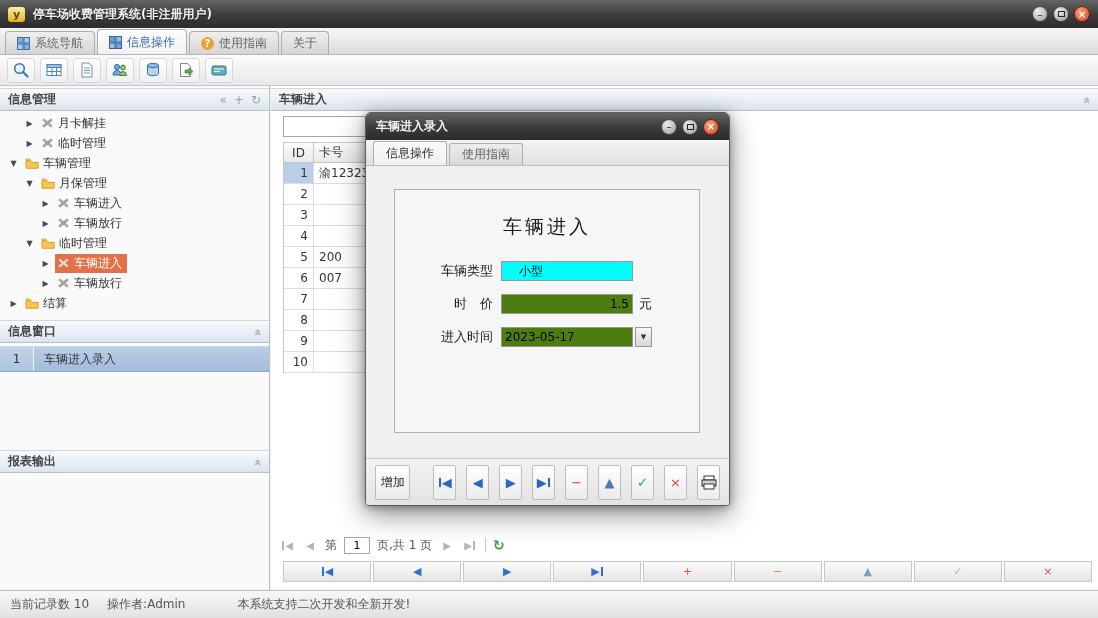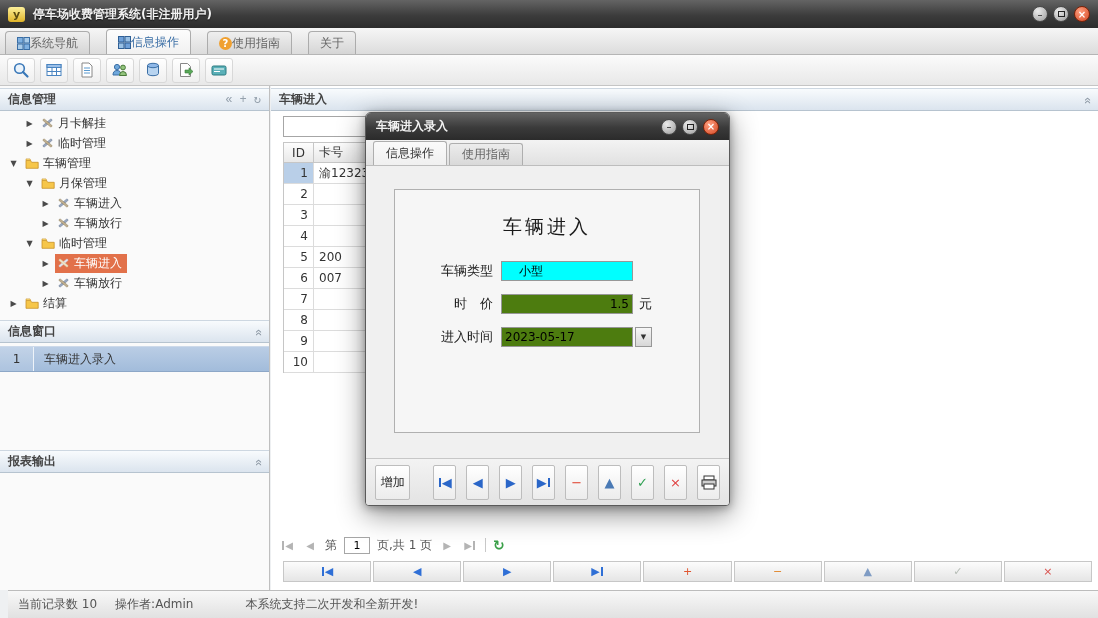--- a/index.html
+++ b/index.html
@@ -24,42 +24,42 @@
     border:1px solid #4a4a4a; color:#222; font-size:10px; line-height:13px;
     display:flex; align-items:center; justify-content:center; }
   .win-btn .sq { width:7px; height:6px; border:1.5px solid #222; display:block; }
   .win-btn.close { background:radial-gradient(circle at 35% 30%, #ff9d7d, #d44a26);
     border-color:#7c2208; color:#fff; font-weight:bold; }
 
   
   .tabbar { position:absolute; top:28px; left:0; right:0; height:27px;
     background:linear-gradient(#f6f6f6,#dcdcdc); border-bottom:1px solid #b5b5b5;
     display:flex; align-items:flex-end; padding-left:5px; }
-  .tab { height:23px; display:flex; align-items:center; padding:2px 11px;
-    margin-right:16px; border:1px solid #acacac; border-bottom:none;
+  .tab { height:23px; display:flex; align-items:center; gap:5px; padding:2px 11px;
+    margin-right:2px; border:1px solid #acacac; border-bottom:none;
     border-radius:4px 4px 0 0; background:linear-gradient(#efefef,#d5d5d5); color:#666; }
   .tab.active { height:25px; background:linear-gradient(#fdfdfd,#f1f1f1); color:#3a6ea5; }
   .q-icon { width:13px; height:13px; border-radius:50%; background:#f0a030; color:#fff;
     font-size:10px; font-weight:bold; display:flex; align-items:center; justify-content:center; }
 
   
   .toolbar { position:absolute; top:55px; left:0; right:0; height:31px;
     background:linear-gradient(#fbfbfb,#e8e8e8); border-bottom:1px solid #c5c5c5;
     display:flex; align-items:center; padding:0 7px; gap:5px; }
   .tool-btn { width:28px; height:25px; border:1px solid #d8d8d8; border-radius:3px;
     background:linear-gradient(#ffffff,#efefef);
     display:flex; align-items:center; justify-content:center; }
 
   
   .sidebar { position:absolute; left:0; top:86px; width:270px; bottom:28px;
     background:#fafafa; border-right:1px solid #bfbfbf; }
   .panel-header { position:absolute; left:0; right:0; height:23px;
     background:linear-gradient(#f8fbfd,#dbe4ee); border-top:1px solid #cdd7e1;
     border-bottom:1px solid #b6c3cf; display:flex; align-items:center;
-    padding:0 8px; font-weight:bold; color:#444;font-family:Liberation Mono, monospace; }
+    padding:0 8px; font-weight:bold; color:#444; }
   .hdr-icons { margin-left:auto; display:flex; gap:7px; align-items:center;
     color:#95a1ad; font-weight:normal; font-size:12px; }
   .chev-up { display:inline-block; transform:rotate(90deg); letter-spacing:-1px;
     color:#8a96a2; font-weight:normal; font-size:12px; }
 
   .tree { position:absolute; top:27px; left:0; right:0; }
   .tree-item { height:20px; display:flex; align-items:center; gap:4px; color:#333; }
   .lvl0 { padding-left:8px; } .lvl1 { padding-left:24px; } .lvl2 { padding-left:40px; }
   .tw-arrow { width:11px; font-size:8px; color:#4a4a4a; text-align:center; flex:none; }
   .node { display:flex; align-items:center; gap:4px; padding:1px 5px 1px 2px; }
@@ -109,21 +109,21 @@
   .vbar { display:inline-block; width:2px; height:9px; background:currentColor; margin:0 1px; }
 
   .bottom-row { position:absolute; left:12px; right:6px; top:475px; height:21px;
     display:flex; gap:2px; }
   .brow-btn { flex:1; background:linear-gradient(#fcfcfc,#e5e5e5); border:1px solid #c7c7c7;
     display:flex; align-items:center; justify-content:center; font-size:11px; }
   .c-blue { color:#2f6fd6; } .c-red { color:#e0552f; } .c-orange { color:#e0862a; }
   .c-gblue { color:#7f9cc4; } .c-gray { color:#b5bcb5; } .c-xred { color:#d9534f; }
 
   
-  .statusbar { position:absolute; left:8px; right:0; bottom:0; height:28px;
+  .statusbar { position:absolute; left:0; right:0; bottom:0; height:28px;
     background:linear-gradient(#f8f8f8,#e1e1e1); border-top:1px solid #bcbcbc;
     display:flex; align-items:center; color:#555; }
   .sb-records { margin-left:10px; }
   .sb-operator { margin-left:18px; }
   .sb-message { margin-left:52px; }
 
   
   .dialog { position:absolute; left:365px; top:112px; width:365px; height:394px;
     background:#f0f0f0; border:1px solid #5a5a5a; border-radius:6px 6px 4px 4px;
     box-shadow:0 8px 28px rgba(0,0,0,.45), 0 2px 8px rgba(0,0,0,.3); z-index:10; }

